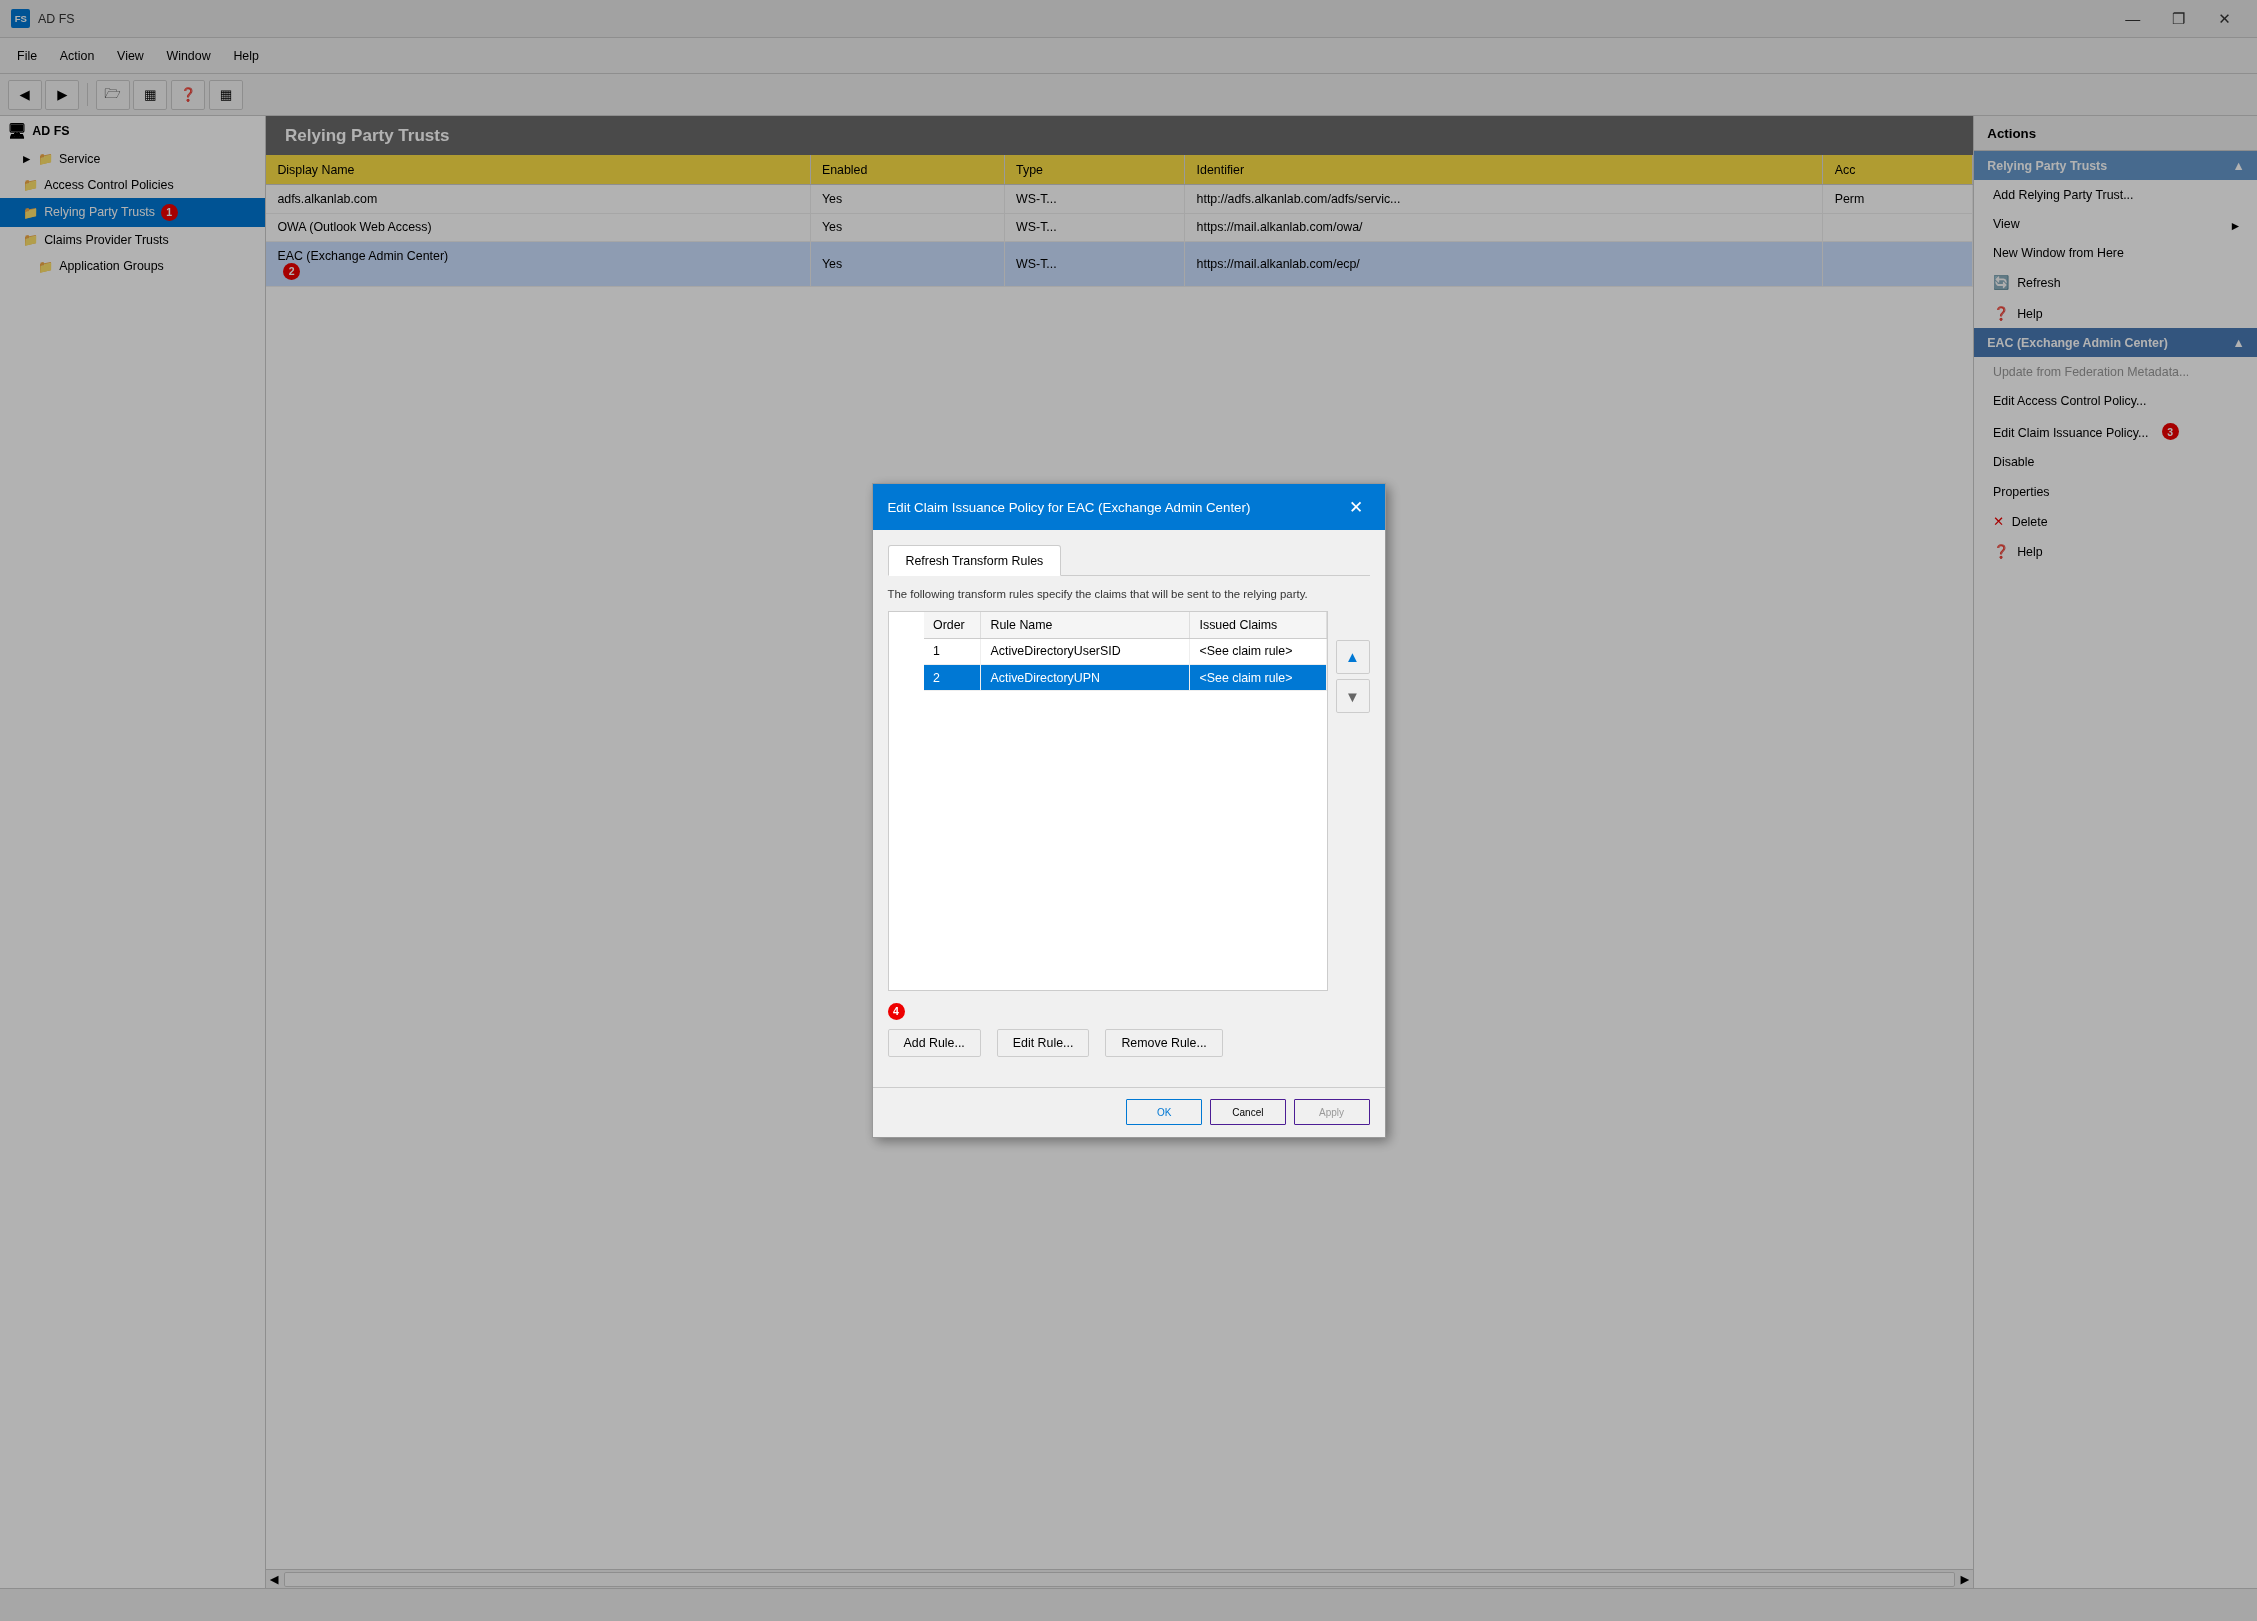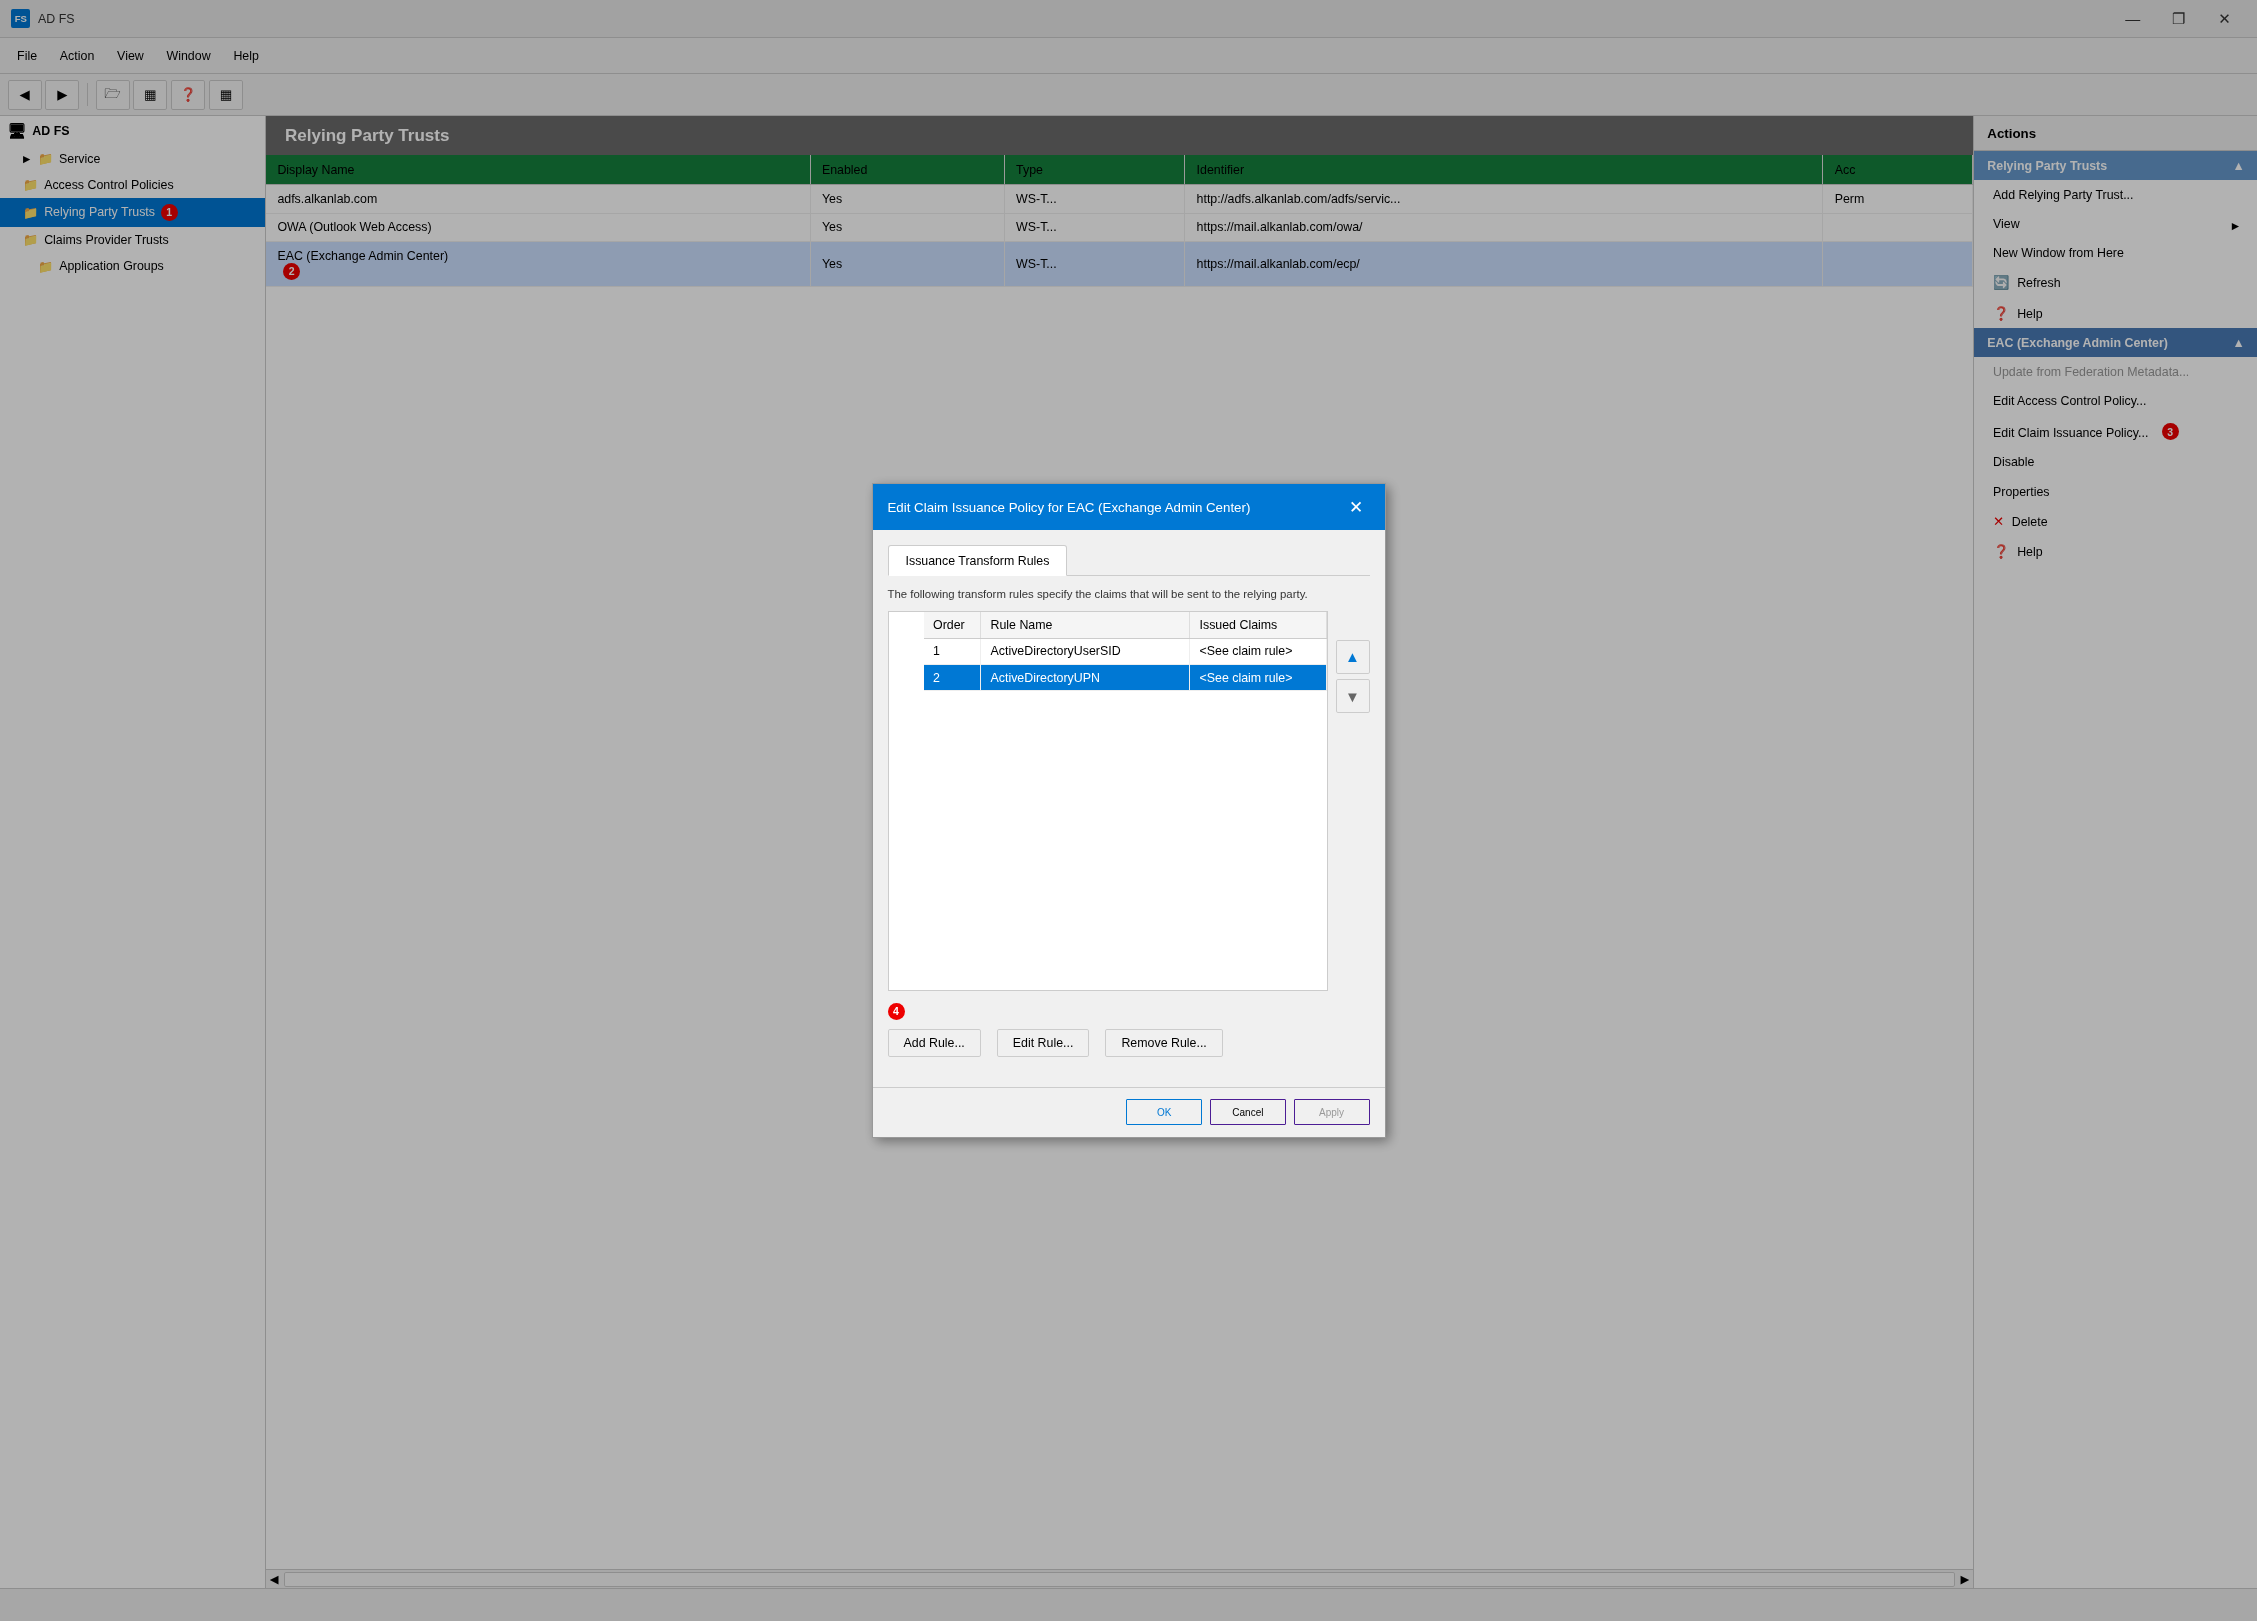--- a/index.html
+++ b/index.html
@@ -107,21 +107,21 @@
       flex: 1;
       padding: 0;
       overflow: auto;
     }
     .data-table {
       width: 100%;
       border-collapse: collapse;
       font-size: 12.4px;
     }
     .data-table th {
-      background: #15803d;
+      background: #fde047;
       border-bottom: 1px solid #ccc;
       border-right: 1px solid #ddd;
       padding: 7.6px 11.4px;
       text-align: left;
       font-weight: normal;
       white-space: nowrap;
     }
     .data-table td {
       padding: 6.7px 11.4px;
       border-bottom: 1px solid #eee;
@@ -512,21 +512,21 @@
   <div class="modal">
 
     <div class="modal-title-bar">
       <span>Edit Claim Issuance Policy for EAC (Exchange Admin Center)</span>
       <button class="modal-close-btn">✕</button>
     </div>
 
     <div class="modal-body">
 
       <div class="tab-strip">
-        <div class="tab active">Issuance Transform Rules</div>
+        <div class="tab active">Refresh Transform Rules</div>
       </div>
 
       <div class="modal-description">The following transform rules specify the claims that will be sent to the relying party.</div>
 
       <div style="display:flex;gap:7.6px;align-items:flex-start;">
         <div class="rules-table-container" style="flex:1;padding-left:35px;">
           <table class="rules-table">
             <thead>
               <tr>
                 <th style="width:57px;">Order</th>

